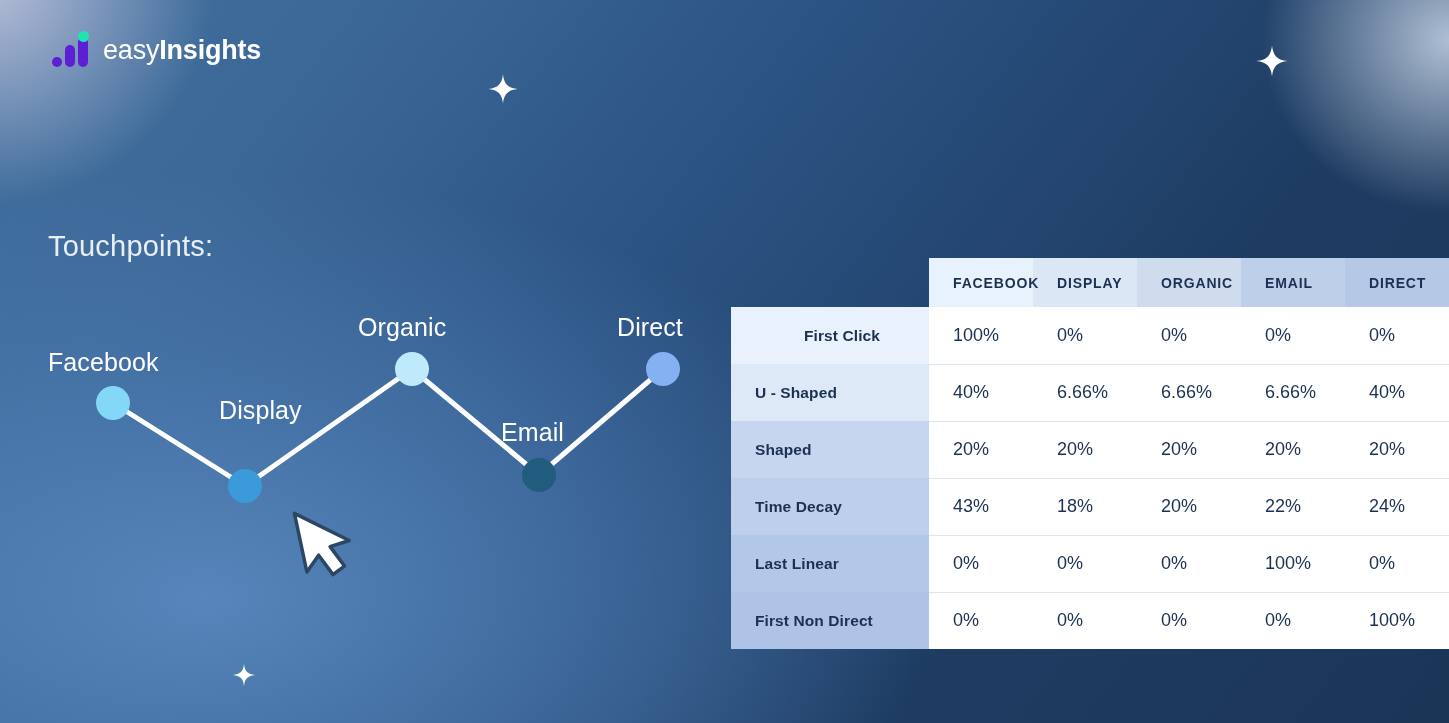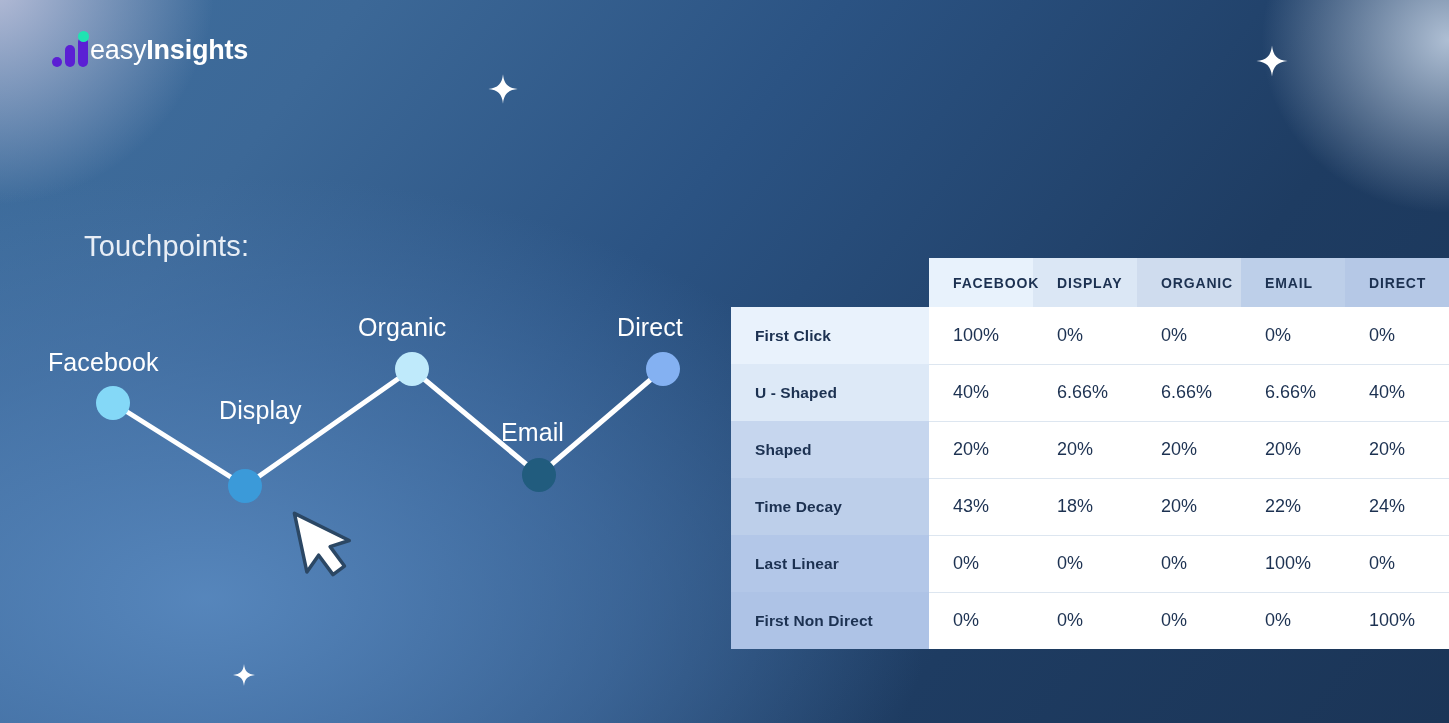--- a/index.html
+++ b/index.html
@@ -31,20 +31,21 @@
     background: radial-gradient(ellipse at 35% 55%, rgba(88,136,190,0.95) 0%, rgba(76,122,176,0.55) 42%, rgba(70,110,165,0.0) 72%);
     pointer-events: none;
   }
 
   
   .logo {
     position: absolute;
     left: 52px; top: 30px;
     display: flex;
     align-items: center;
+    gap: 13px;
     height: 40px;
   }
   .logo-mark { position: relative; width: 38px; height: 34px; }
   .logo-dot-sm {
     position: absolute; left: 0; bottom: 0;
     width: 10px; height: 10px; border-radius: 50%;
     background: #5b1fd4;
   }
   .logo-bar1 {
     position: absolute; left: 13px; bottom: 0;
@@ -81,21 +82,20 @@
     white-space: nowrap;
   }
 
   .touchpoints-label {
     position: absolute;
     left: 48px; top: 230px;
     font-size: 29px;
     font-weight: 400;
     letter-spacing: 0.2px;
     color: #e8eef6;
-    margin-left: 36px;
   }
 
   
   .sparkle { position: absolute; pointer-events: none; }
   .node-label {
     position: absolute;
     color: #ffffff;
     font-size: 25px;
     font-weight: 400;
     letter-spacing: 0.1px;
@@ -219,21 +219,21 @@
         <th class="h-label"></th>
         <th class="h-data" style="background: rgb(232, 242, 252);">FACEBOOK</th>
         <th class="h-data" style="background: rgb(219, 231, 245);">DISPLAY</th>
         <th class="h-data" style="background: rgb(207, 220, 238);">ORGANIC</th>
         <th class="h-data" style="background: rgb(189, 207, 233);">EMAIL</th>
         <th class="h-data" style="background: rgb(181, 200, 230);">DIRECT</th>
       </tr>
     </thead>
     <tbody id="table-body">
         <tr>
-          <td class="t-label" style="background: rgb(233, 242, 252);">First Click</td>
+          <td class="t-label" style="background: rgb(233, 242, 252); text-align: center;">First Click</td>
           <td class="t-data">100%</td>
           <td class="t-data">0%</td>
           <td class="t-data">0%</td>
           <td class="t-data">0%</td>
           <td class="t-data">0%</td>
         </tr>
         <tr>
           <td class="t-label" style="background: rgb(221, 233, 247); margin-left: 8px;">U - Shaped</td>
           <td class="t-data">40%</td>
           <td class="t-data">6.66%</td>

